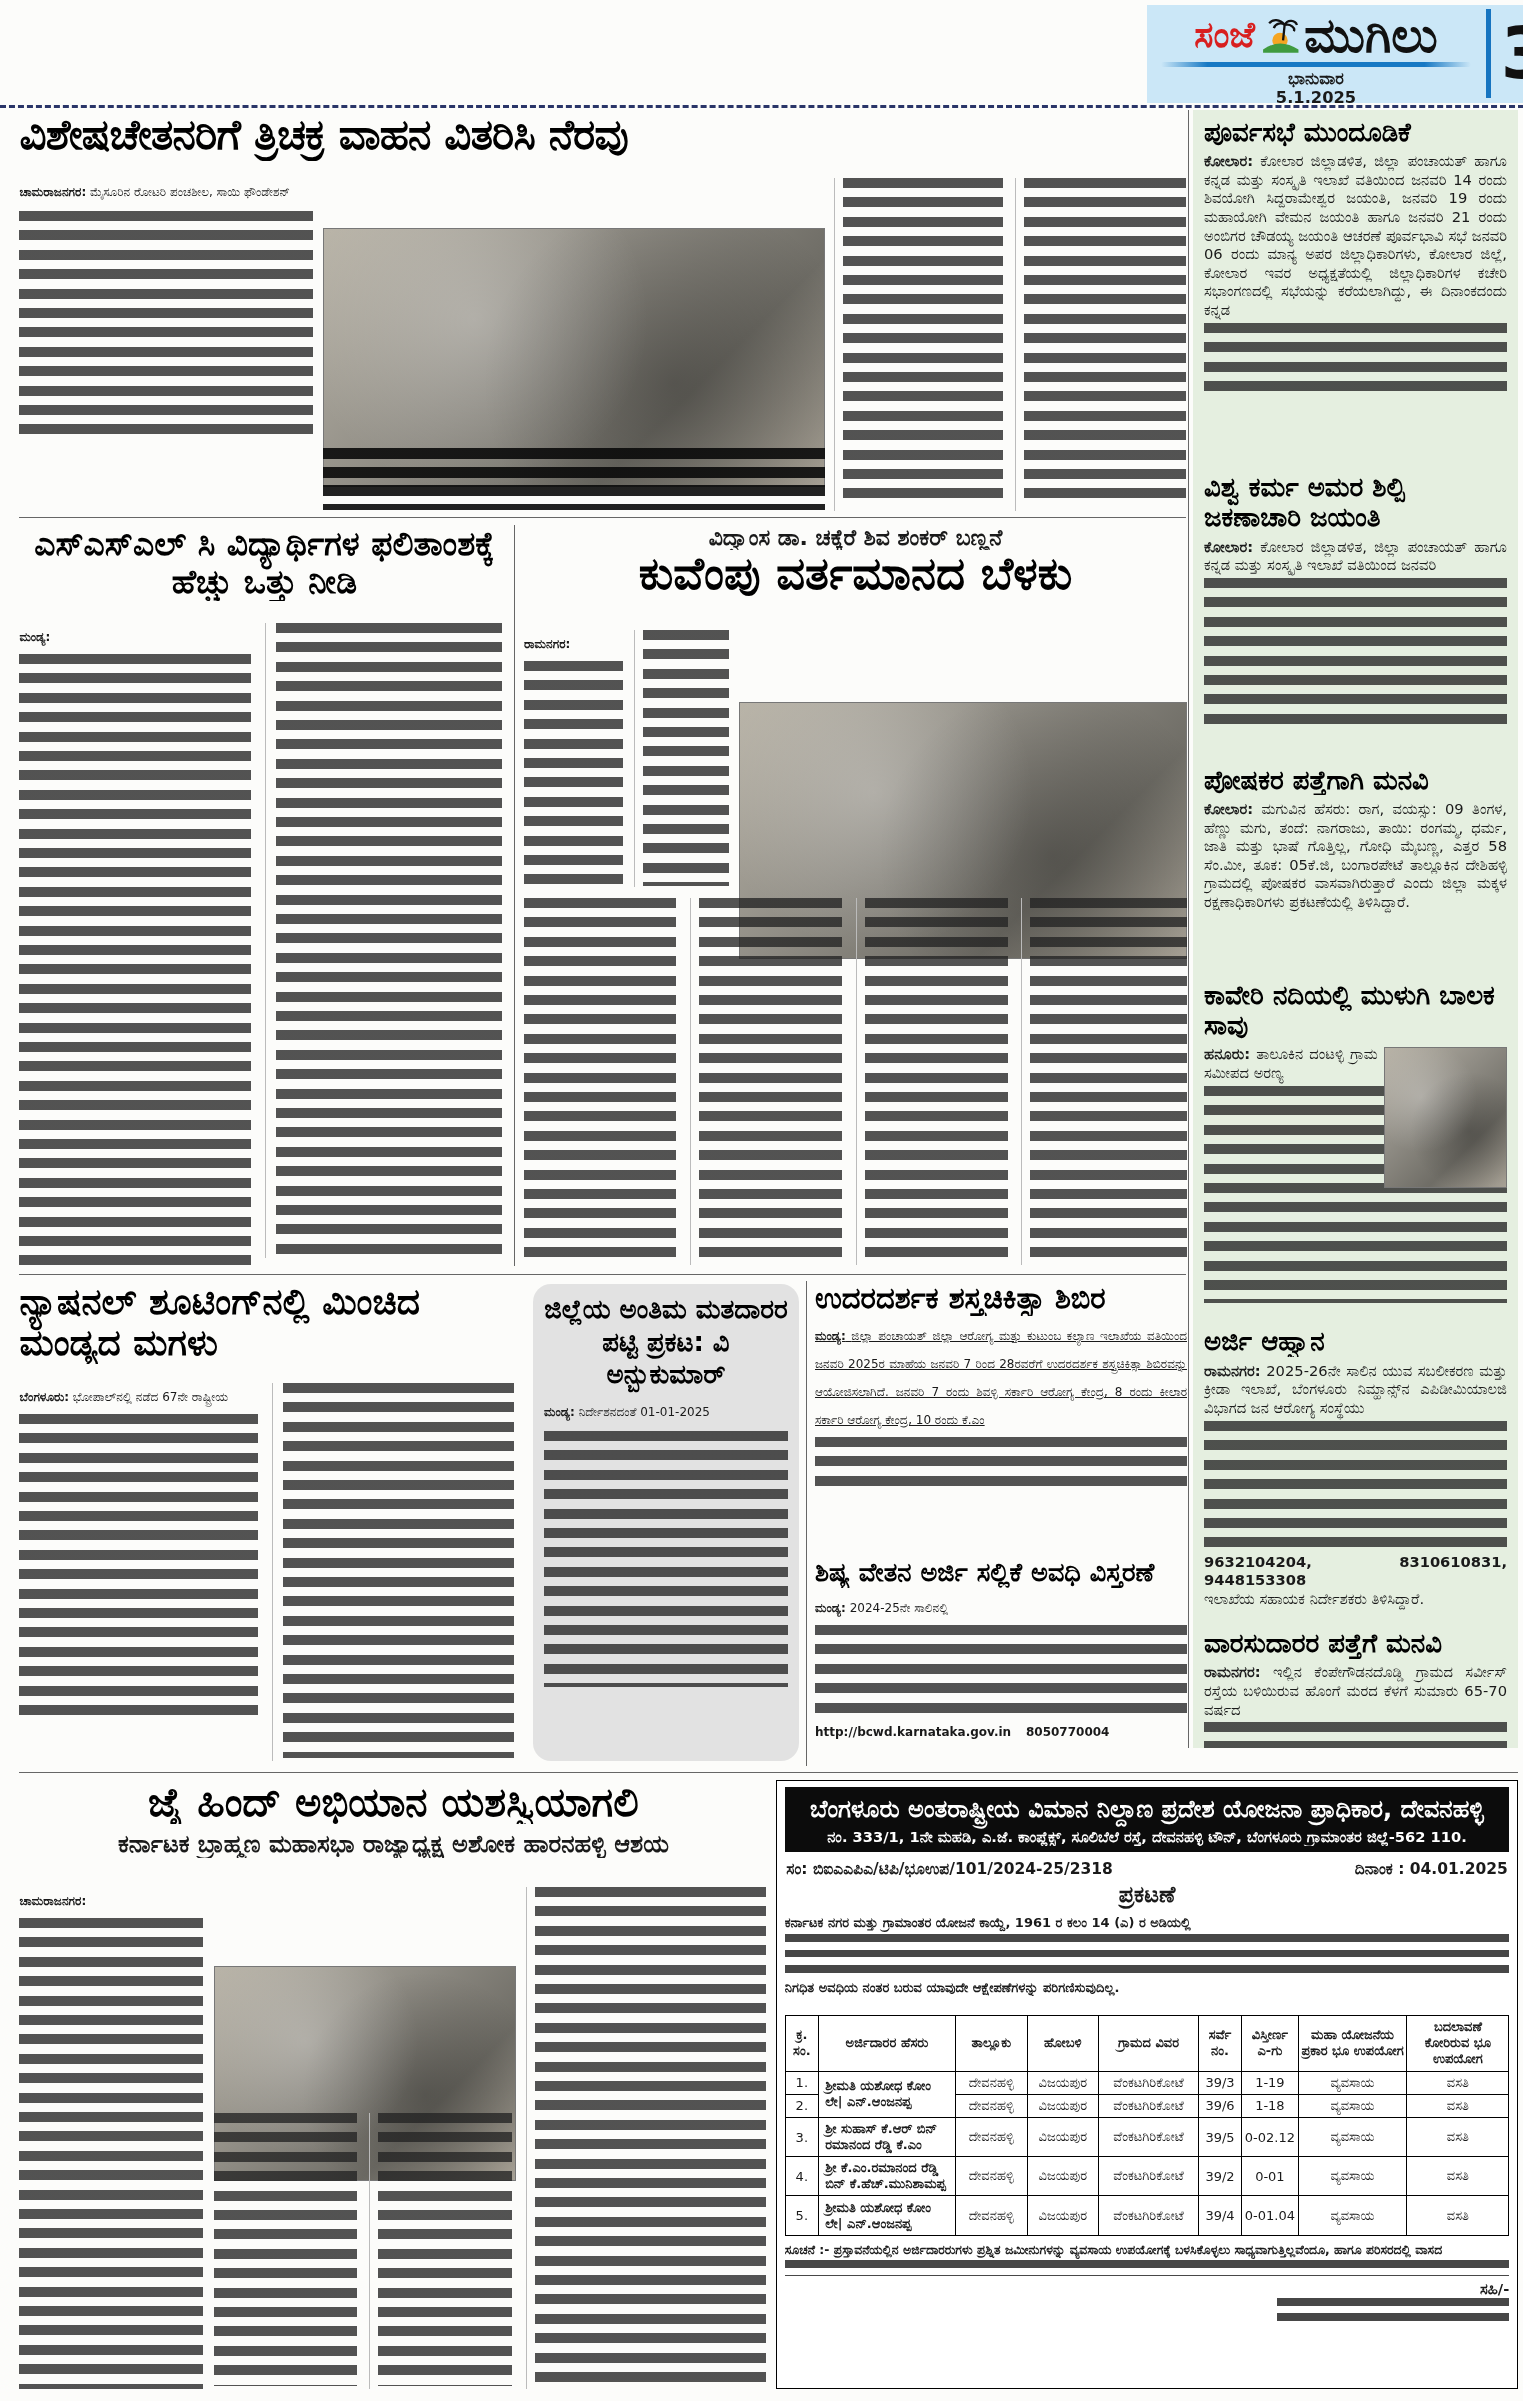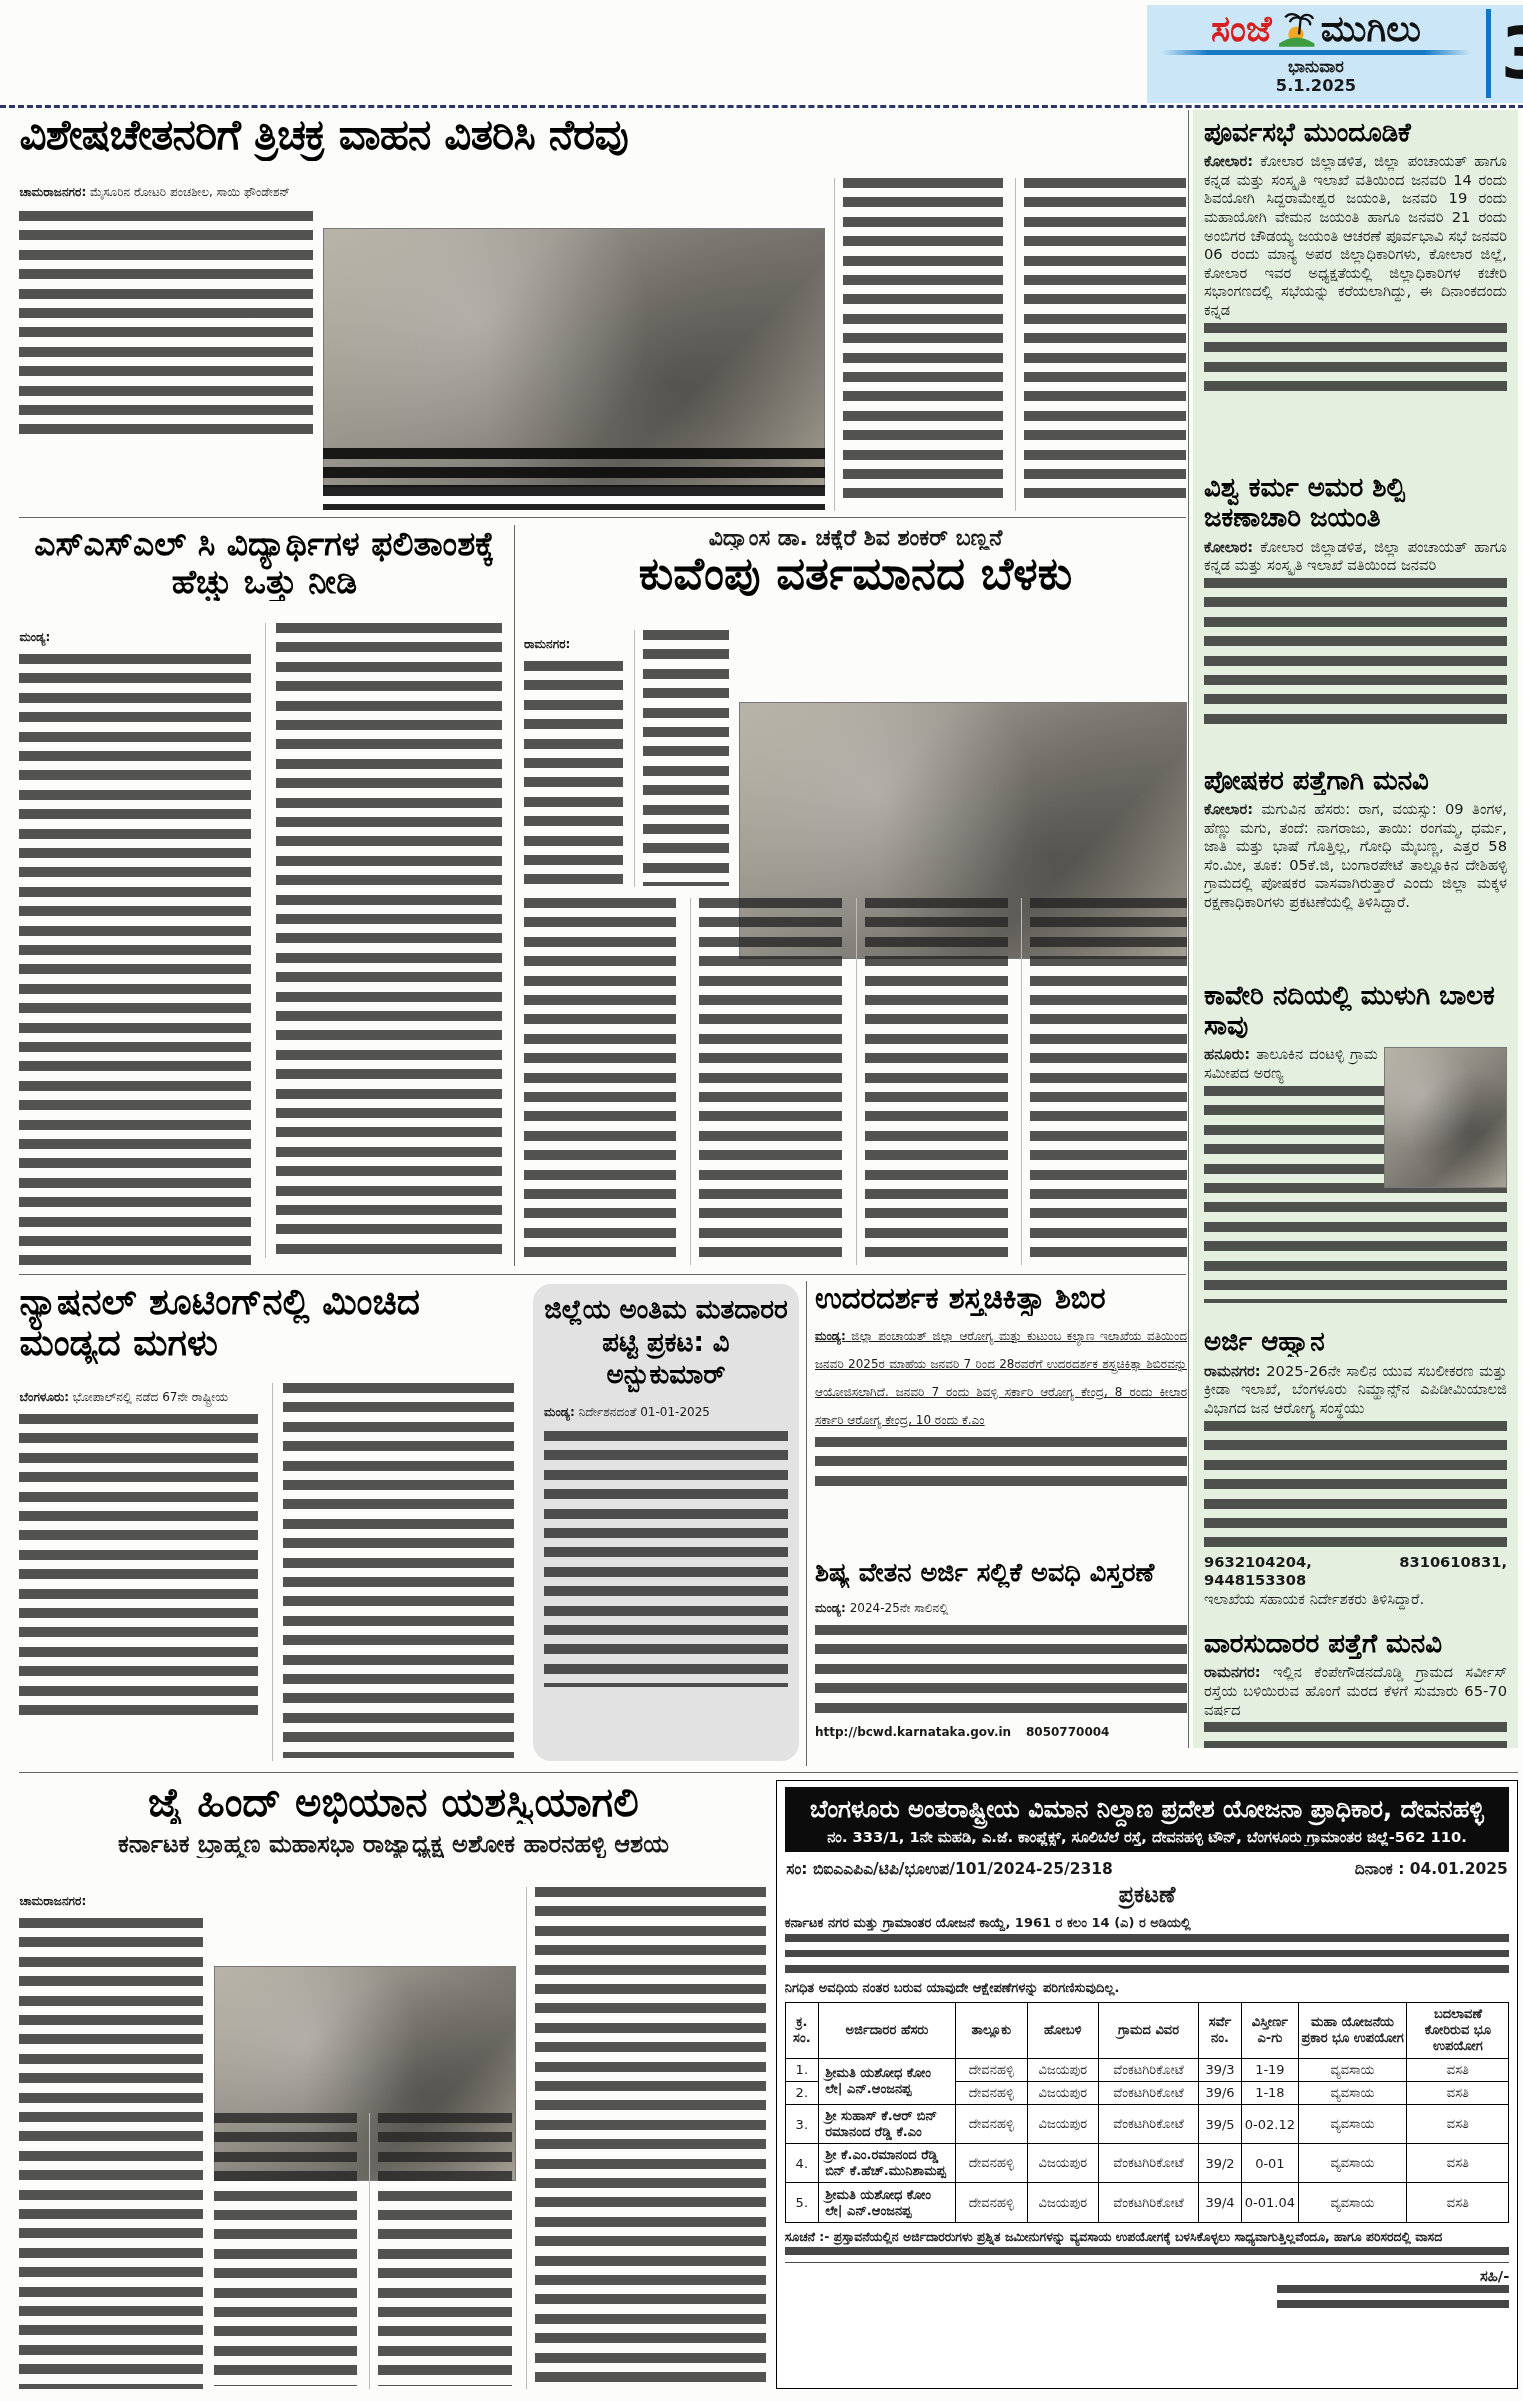--- a/index.html
+++ b/index.html
@@ -6,21 +6,21 @@
   .page{position:relative;width:1524px;height:2401px;background:#fcfcfa;margin:0 auto;
         font-family:"DejaVu Sans","Liberation Sans",sans-serif;color:#1a1a1a;overflow:hidden;}
   .abs{position:absolute;box-sizing:border-box;}
   .clip{overflow:hidden;}
 
   
   .mast{background:#cbe7f7;}
   .mast-inner{position:absolute;left:0;top:0;right:74px;bottom:0;text-align:center;}
   .mast-name{display:flex;align-items:center;justify-content:center;gap:4.6px;margin-top:6.2px;}
   .mast-red{color:#d81f1f;font-weight:bold;font-size:36px;line-height:1;}
-  .mast-black{color:#111;font-weight:bold;font-size:36px;line-height:1;}
+  .mast-black{color:#111;font-weight:bold;font-size:48px;line-height:1;}
   .mast-rule{height:5.4px;margin:3.1px 14px 1.5px 14px;border-radius:3.1px;
              background:linear-gradient(to right,rgba(23,121,196,0),#1779c4 15%,#1779c4 85%,rgba(23,121,196,0));}
   .mast-day{font-size:16.3px;font-weight:bold;line-height:1.2;}
   .mast-date{font-size:16.3px;font-weight:bold;line-height:1.2;}
   .mast-bar{position:absolute;right:68px;top:4.6px;bottom:4.6px;width:5.4px;background:#1674c0;}
   .mast-page{position:absolute;right:0;top:0;width:67px;height:100%;display:flex;align-items:center;justify-content:center;
              font-size:71px;font-weight:bold;color:#111;}
 
   .dashed{border-top:3.1px dashed #2a3568;}
   .vrule{border-left:1.5px solid #666;}
@@ -55,21 +55,21 @@
   .graybox h3{font-size:26px;text-align:center;line-height:1.25;}
 
   
   .notice{border:1.5px solid #000;background:#fff;padding:6.2px 7.7px;}
   .n-banner{background:#0c0c0c;color:#fff;text-align:center;padding:7.7px 4.6px 6.2px 4.6px;}
   .n-org{font-size:24px;font-weight:bold;line-height:1.2;}
   .n-addr{font-size:14.7px;font-weight:bold;margin-top:4.6px;}
   .n-refrow{display:flex;justify-content:space-between;font-weight:bold;font-size:15.5px;margin:7.7px 1.5px 3.1px 1.5px;}
   .n-title{text-align:center;font-size:22.5px;font-weight:bold;margin:3.1px 0 6.2px 0;}
   .n-intro{font-size:13px;line-height:17px;font-weight:bold;text-align:justify;}
-  table.ntab{width:100%;border-collapse:collapse;margin-top:6px;}
+  table.ntab{width:100%;border-collapse:collapse;margin-top:19px;}
   table.ntab th,table.ntab td{border:1.5px solid #000;font-size:13px;padding:3.1px 2.3px;text-align:center;vertical-align:middle;}
   table.ntab th{font-weight:bold;line-height:1.25;}
   table.ntab td.name{text-align:left;padding-left:6.2px;font-weight:bold;}
   .n-note{font-size:12.4px;line-height:16.3px;font-weight:bold;text-align:justify;margin-top:6.2px;}
   .n-sign{text-align:right;font-weight:bold;font-size:14.7px;margin-top:4.6px;}
 </style>
 </head>
 <body>
 
 <div class="page">

